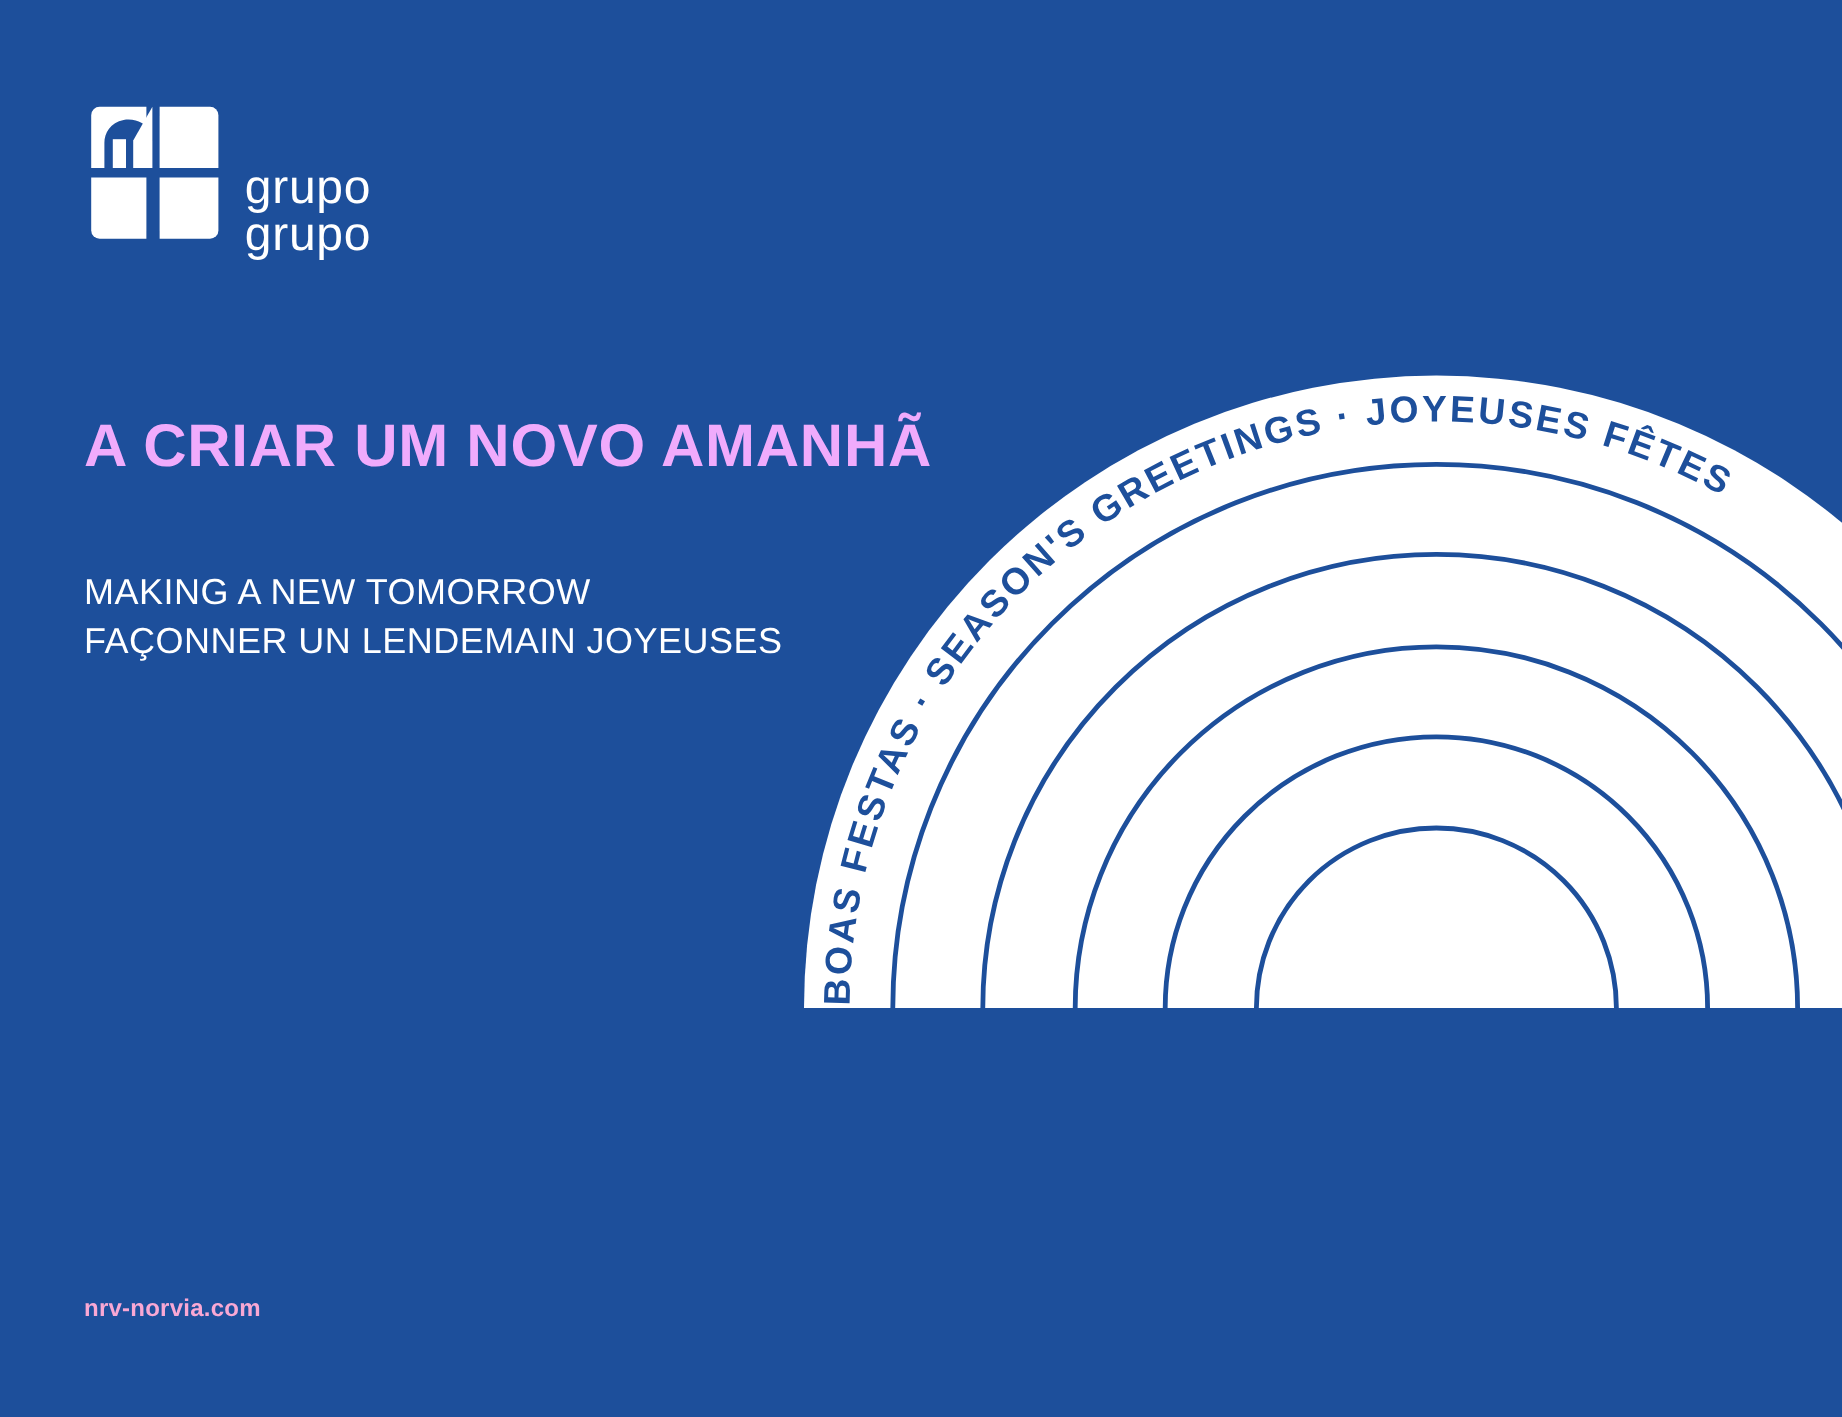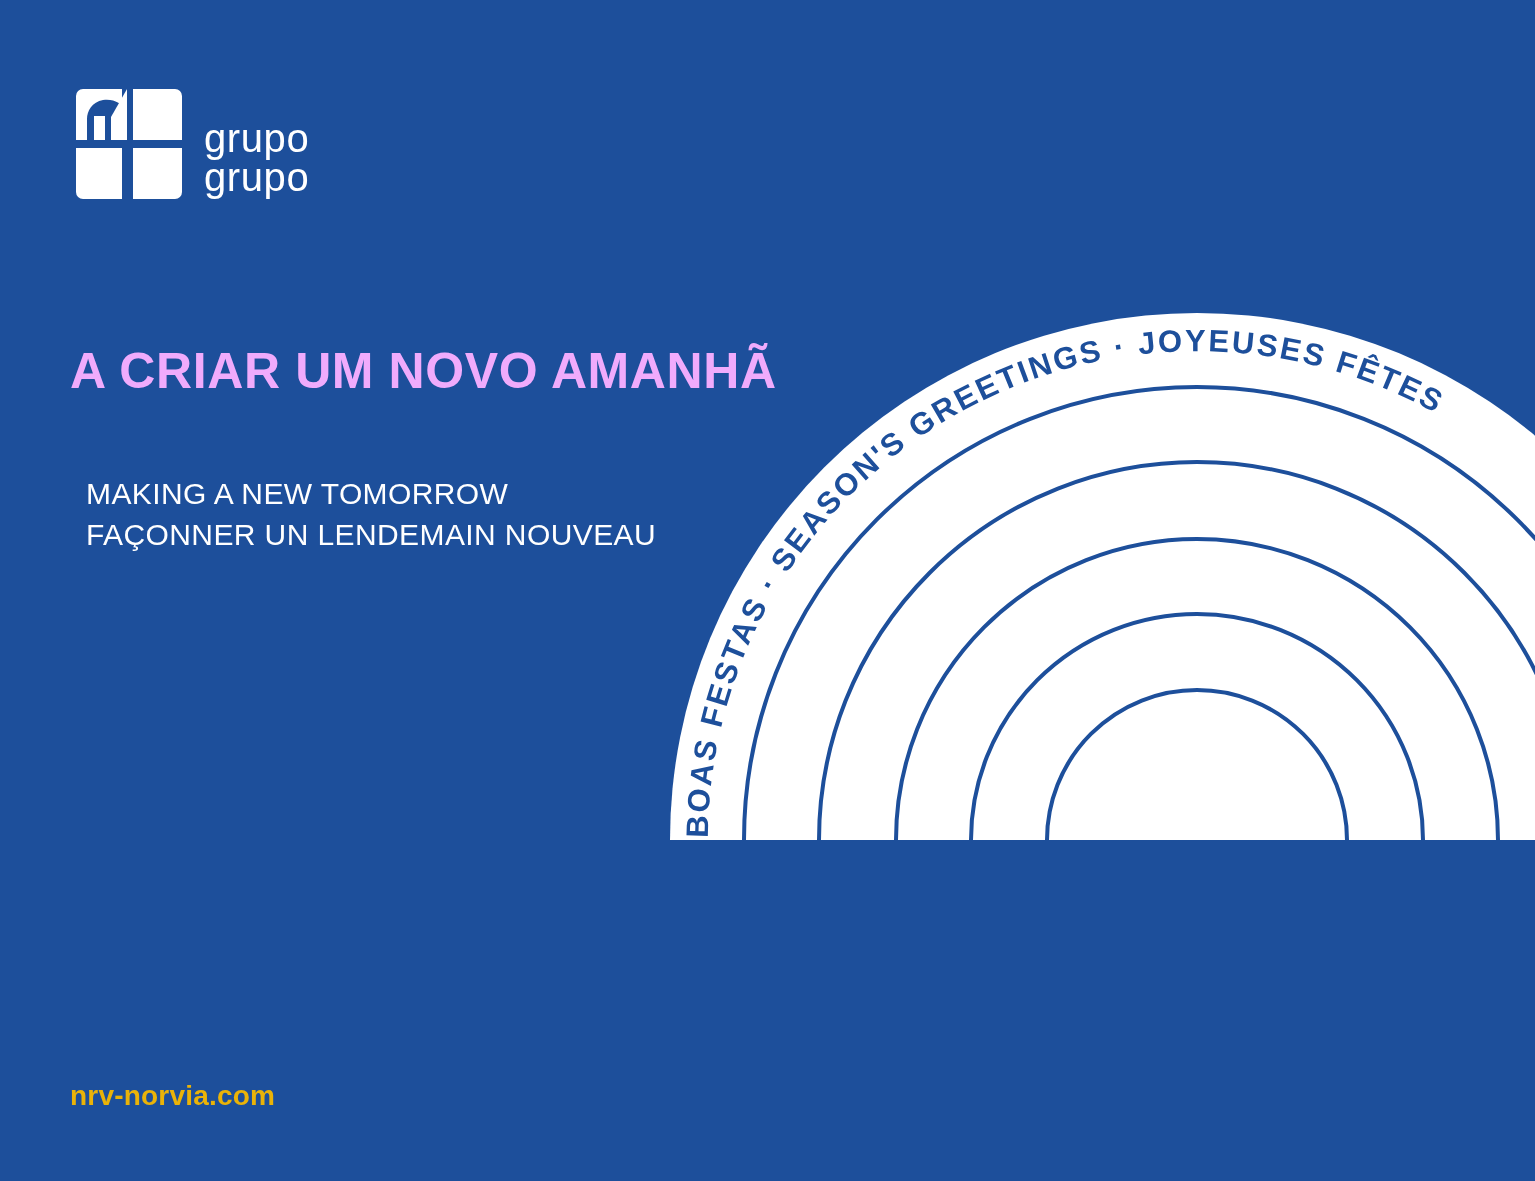--- a/index.html
+++ b/index.html
@@ -25,21 +25,21 @@
     display: flex;
     align-items: flex-start;
   }
   #logo-mark {
     width: 118px;
     height: 118px;
     display: block;
   }
   #logo-wordmark {
     margin-left: 16px;
-    margin-top: 34px;
+    margin-top: 52px;
     line-height: 0.98;
   }
   #logo-wordmark .wm-line {
     display: block;
     color: #ffffff;
     font-size: 40px;
     font-weight: 400;
     letter-spacing: 0.6px;
   }
 
@@ -59,29 +59,29 @@
   #subtitles {
     position: absolute;
     left: 70px;
     top: 473px;
     color: #ffffff;
     font-size: 30px;
     font-weight: 400;
     letter-spacing: 0.4px;
     line-height: 1.37;
   }
-  #subtitles .sub-line { display: block; white-space: nowrap; margin-left: 16px; }
+  #subtitles .sub-line { display: block; white-space: nowrap; }
 
   
   #footer-url {
     position: absolute;
     left: 70px;
     top: 1080px;
-    color: #eab308;
-    font-size: 28px;
+    color: #f9a8d4;
+    font-size: 20px;
     font-weight: bold;
     letter-spacing: 0.2px;
   }
 
   
   #arch {
     position: absolute;
     left: 0;
     top: 0;
     width: 1535px;
@@ -138,18 +138,18 @@
     <div id="logo-wordmark">
       <span class="wm-line">grupo</span>
       <span class="wm-line">grupo</span>
     </div>
   </div>
 
   <div id="headline">A CRIAR UM NOVO AMANHÃ</div>
 
   <div id="subtitles">
     <span class="sub-line">MAKING A NEW TOMORROW</span>
-    <span class="sub-line">FAÇONNER UN LENDEMAIN NOUVEAU</span>
+    <span class="sub-line">FAÇONNER UN LENDEMAIN JOYEUSES</span>
   </div>
 
   <div id="footer-url">nrv-norvia.com</div>
 
 </div>
 
 </body></html>

